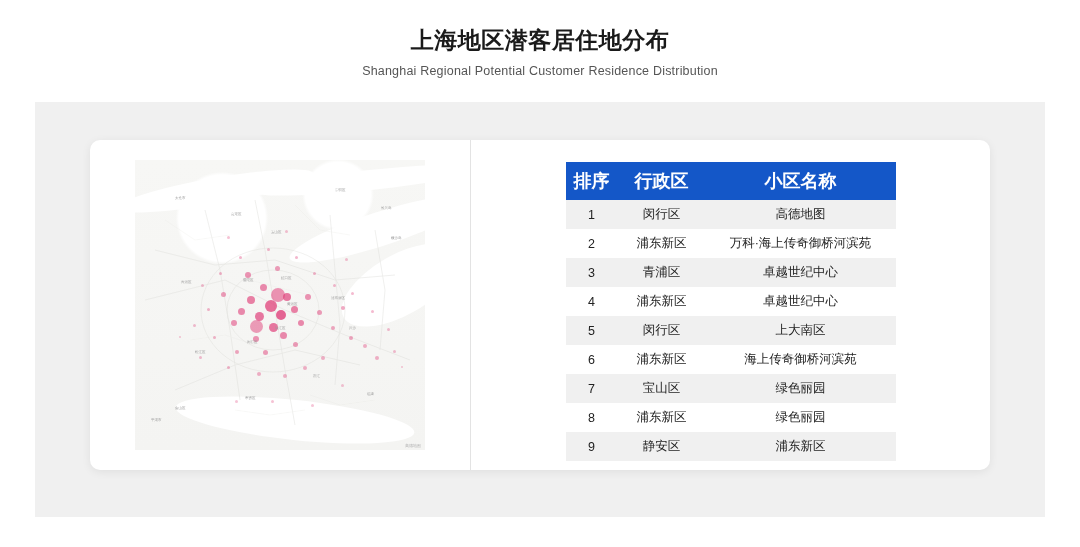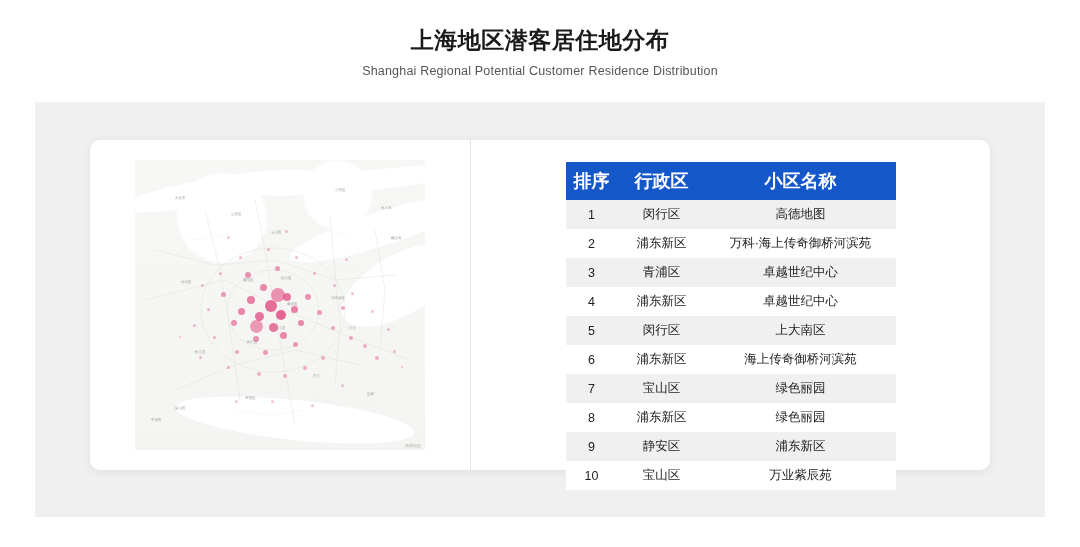--- a/index.html
+++ b/index.html
@@ -326,23 +326,18 @@
           <tr>
             <td>8</td>
             <td>浦东新区</td>
             <td>绿色丽园</td>
           </tr>
           <tr>
             <td>9</td>
             <td>静安区</td>
             <td>浦东新区</td>
           </tr>
-          <tr>
-            <td>10</td>
-            <td>宝山区</td>
-            <td>万业紫辰苑</td>
-          </tr>
         </tbody>
       </table>
     </div>
 
   </div>
 </div>
 
 </body></html>

